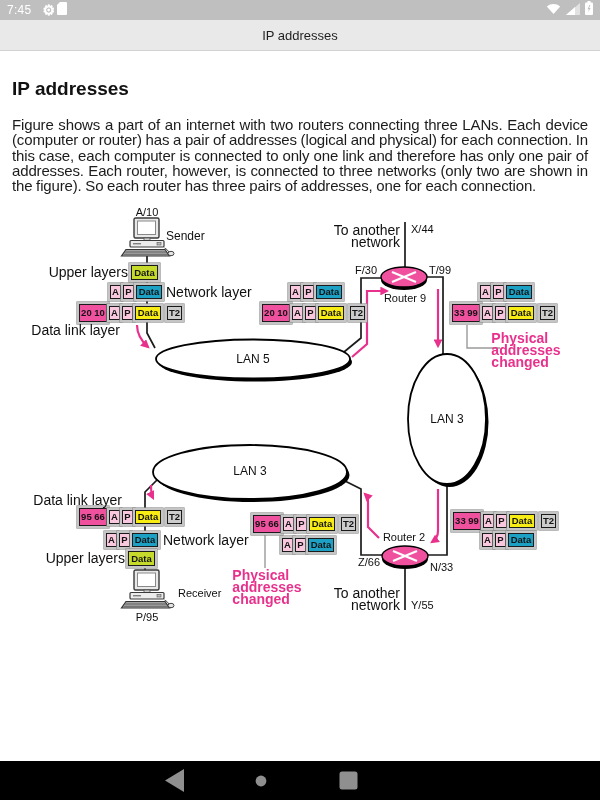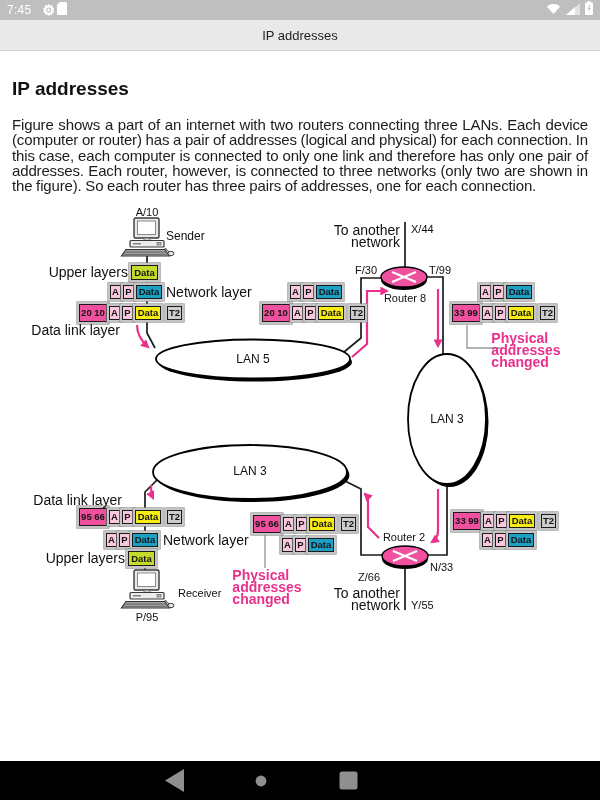--- a/index.html
+++ b/index.html
@@ -227,28 +227,28 @@
       <div class="dlabel" style="font-size: 12px; left: 166px; top: 31px; transform: translateY(-50%);">Sender</div>
       <div class="dlabel" style="left: 128px; top: 67px; transform: translate(-100%, -50%);">Upper layers</div>
       <div class="dlabel" style="left: 166px; top: 87px; transform: translateY(-50%);">Network layer</div>
       <div class="dlabel" style="left: 120px; top: 125px; transform: translate(-100%, -50%);">Data link layer</div>
       <div class="dlabel lan" style="left: 253px; top: 154px; transform: translate(-50%, -50%);">LAN 5</div>
       <div class="dlabel" style="left: 400px; top: 31px; transform: translate(-100%, -50%); text-align: right;">To another
 network</div>
       <div class="dlabel" style="font-size: 11px; left: 411px; top: 24px; transform: translateY(-50%);">X/44</div>
       <div class="dlabel" style="font-size: 11px; left: 377px; top: 65px; transform: translate(-100%, -50%);">F/30</div>
       <div class="dlabel" style="font-size: 11px; left: 429px; top: 65px; transform: translateY(-50%); text-align: center;">T/99</div>
-      <div class="dlabel" style="font-size: 11px; left: 405px; top: 93px; transform: translate(-50%, -50%);">Router 8</div>
+      <div class="dlabel" style="font-size: 11px; left: 405px; top: 93px; transform: translate(-50%, -50%);">Router 9</div>
       <div class="dlabel mag" style="left: 526px; top: 145px; transform: translate(-50%, -50%);">Physical
 addresses
 changed</div>
       <div class="dlabel lan" style="left: 447px; top: 214px; transform: translate(-50%, -50%);">LAN 3</div>
       <div class="dlabel lan" style="left: 250px; top: 266px; transform: translate(-50%, -50%);">LAN 3</div>
       <div class="dlabel" style="font-size: 11px; left: 404px; top: 332px; transform: translate(-50%, -50%);">Router 2</div>
-      <div class="dlabel" style="font-size: 11px; left: 380px; top: 372px; transform: translate(-100%, -50%);">Z/66</div>
+      <div class="dlabel" style="font-size: 11px; left: 380px; top: 357px; transform: translate(-100%, -50%);">Z/66</div>
       <div class="dlabel" style="font-size: 11px; left: 430px; top: 362px; transform: translateY(-50%);">N/33</div>
       <div class="dlabel" style="left: 400px; top: 394px; transform: translate(-100%, -50%); text-align: right;">To another
 network</div>
       <div class="dlabel" style="font-size: 11px; left: 411px; top: 400px; transform: translateY(-50%);">Y/55</div>
       <div class="dlabel" style="left: 122px; top: 295px; transform: translate(-100%, -50%);">Data link layer</div>
       <div class="dlabel" style="left: 163px; top: 335px; transform: translateY(-50%);">Network layer</div>
       <div class="dlabel" style="left: 125px; top: 353px; transform: translate(-100%, -50%);">Upper layers</div>
       <div class="dlabel" style="font-size: 11px; left: 178px; top: 388px; transform: translateY(-50%);">Receiver</div>
       <div class="dlabel" style="font-size: 11px; left: 147px; top: 412px; transform: translate(-50%, -50%);">P/95</div>
       <div class="dlabel mag" style="left: 267px; top: 382px; transform: translate(-50%, -50%);">Physical

